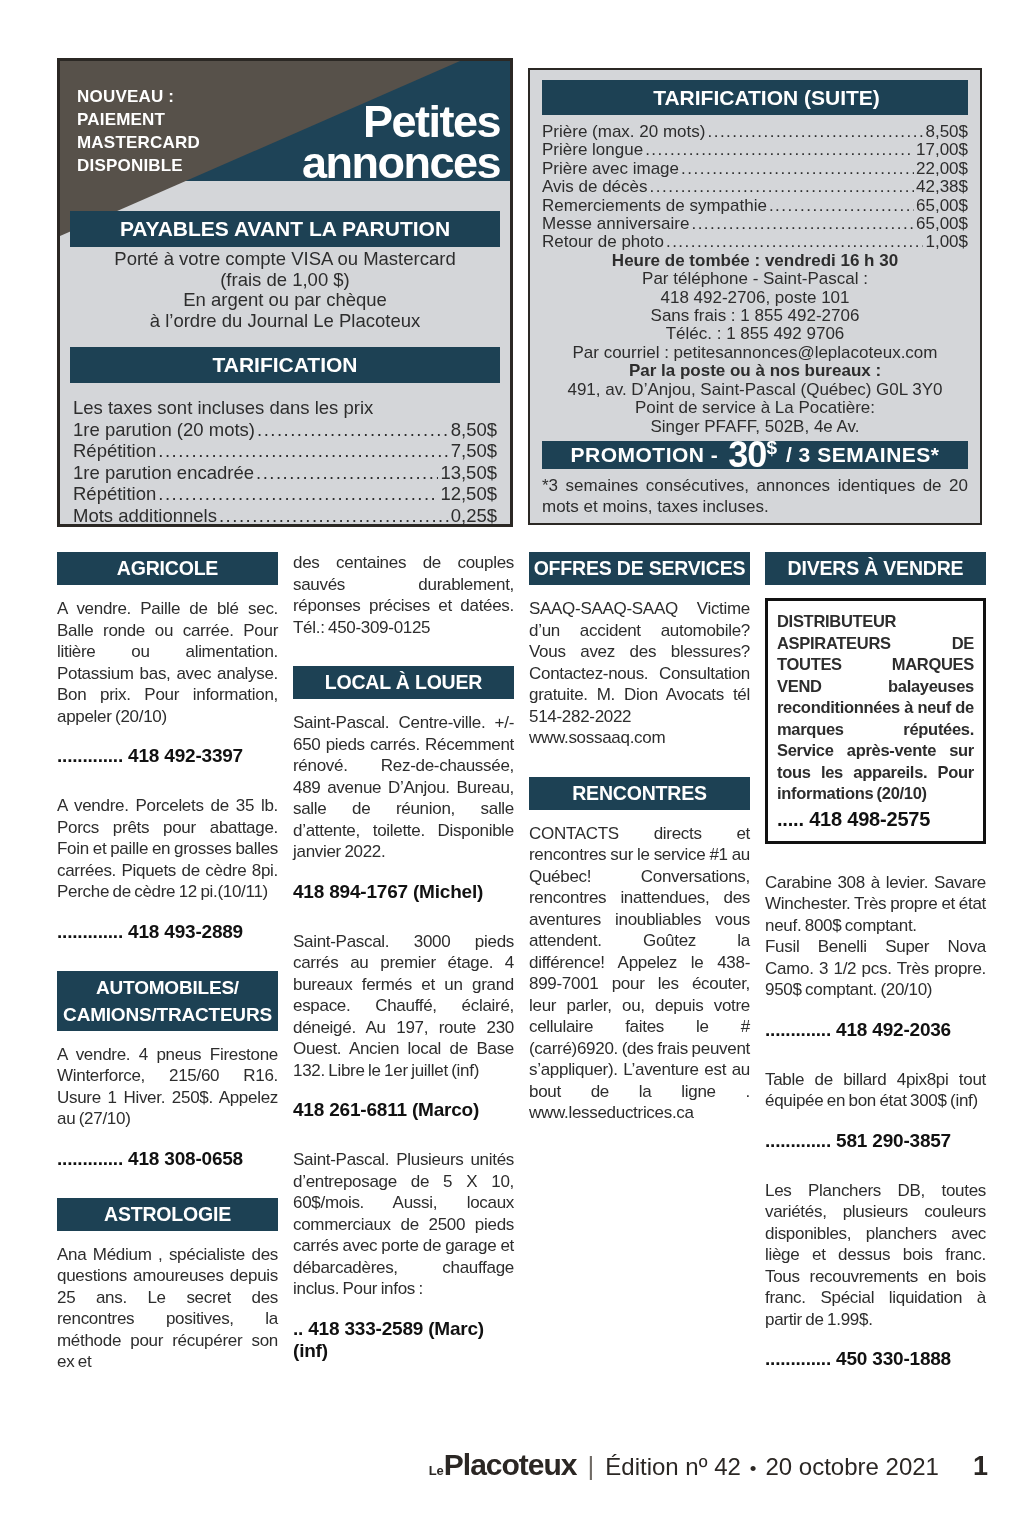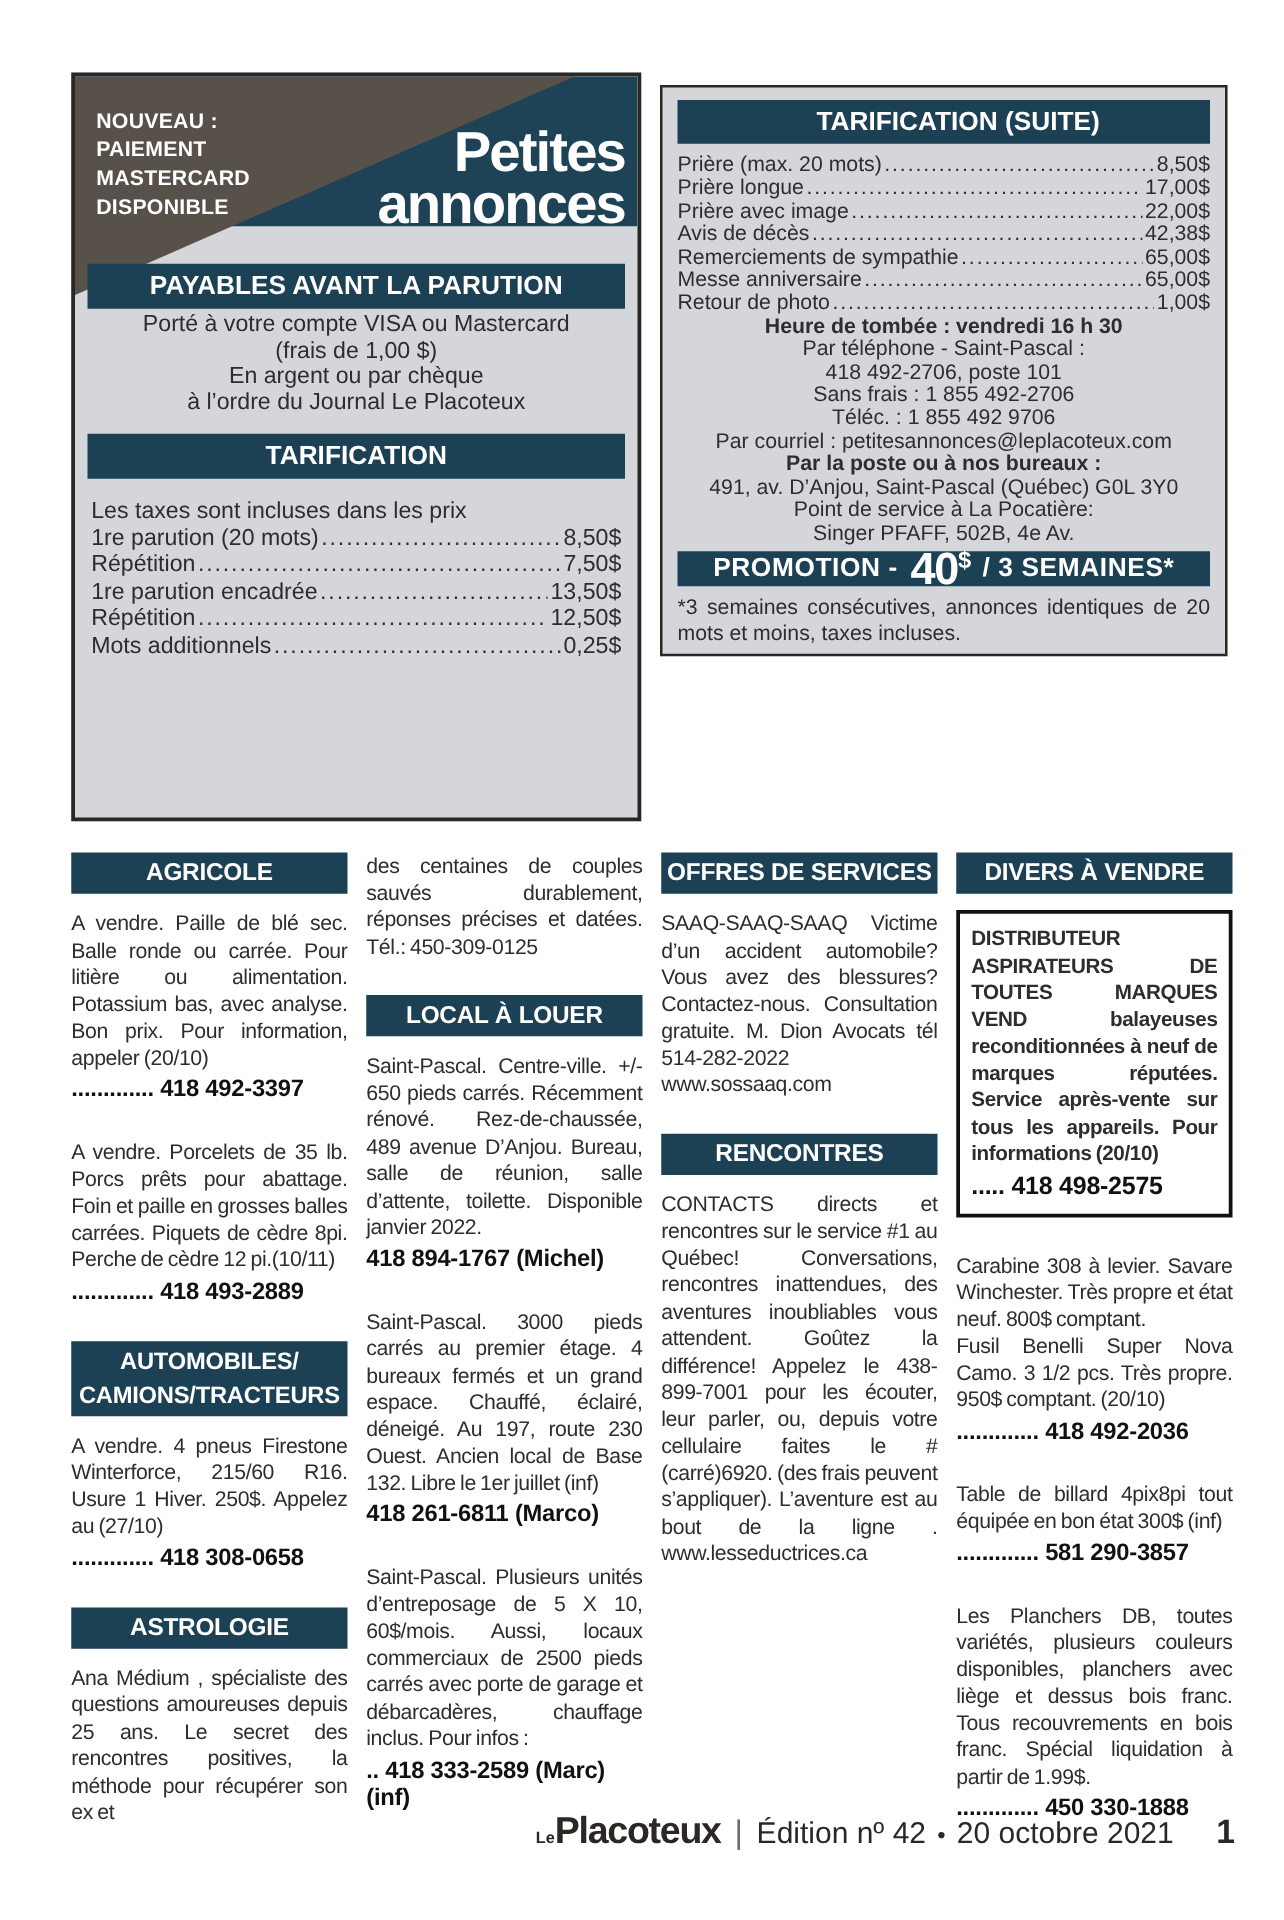--- a/index.html
+++ b/index.html
@@ -1,21 +1,21 @@
 <!DOCTYPE html>
 <html><head>
 <meta charset="utf-8">
 <style>
   html,body{margin:0;padding:0;}
   body{width:1027px;height:1536px;background:#ffffff;overflow:hidden;position:relative;
        font-family:"Liberation Sans",sans-serif;color:#2d2d2d;}
   
   .top{display:flex;gap:15px;padding:58px 0 0 57px;}
   .panel{background:#d4d6d9;box-sizing:border-box;}
-  .panel-left{position:relative;width:456px;height:599px;border:3px solid #2b2824;overflow:hidden;}
+  .panel-left{position:relative;width:456px;height:469px;border:3px solid #2b2824;overflow:hidden;}
   .panel-right{position:relative;width:454px;height:457px;border:2px solid #2b2824;margin-top:10px;
                padding:8px 12px 0;overflow:hidden;}
   .blue-band{position:absolute;left:0;top:0;right:0;height:120px;background:#1e4357;}
   .brown-tri{position:absolute;left:0;top:0;width:400px;height:175px;background:#57514a;
              clip-path:polygon(0 0,100% 0,0 100%);}
   .nouveau{position:absolute;left:17px;top:24px;font-size:17px;line-height:23px;font-weight:bold;
            color:#fff;white-space:pre-line;letter-spacing:.2px;}
   .masthead-title{position:absolute;right:10px;top:40px;text-align:right;font-size:45px;line-height:41px;
                   font-weight:bold;color:#fff;white-space:pre-line;letter-spacing:-1.5px;}
   .bar{background:#1d4154;color:#fff;font-weight:bold;text-align:center;}
@@ -39,21 +39,21 @@
   .promo-amount sup{font-size:19px;}
   .footnote{font-size:17px;line-height:21px;text-align:justify;}
   
   .cols{display:flex;gap:15px;padding:25px 4px 0 57px;}
   .col{width:221px;}
   .col-bar{height:33px;line-height:33px;font-size:19.5px;margin-bottom:13px;letter-spacing:-.2px;}
   .col-bar.two{height:60px;line-height:27px;padding-top:3px;box-sizing:border-box;font-size:19px;}
   .sec-gap{margin-top:16px;}
   .ad{margin-bottom:28px;}
   .ad-text{margin:0;font-size:17px;line-height:21.5px;text-align:justify;letter-spacing:-.3px;word-spacing:-1px;}
-  .ad-phone{margin:4px 0 0;font-size:19px;font-weight:bold;color:#111;letter-spacing:-.2px;}
+  .ad-phone{margin:18px 0 0;font-size:19px;font-weight:bold;color:#111;letter-spacing:-.2px;}
   .boxed-ad{border:3px solid #111;padding:10px 9px;margin-bottom:28px;}
   .boxed-ad .ad-text{font-weight:bold;font-size:16.5px;line-height:21.5px;}
   .boxed-ad .ad-phone{font-size:20px;margin-top:3px;}
   
   .footer{position:absolute;left:0;top:1448px;width:988px;display:flex;justify-content:flex-end;
           align-items:baseline;color:#2b2724;}
   .f-le{font-size:13px;font-weight:bold;}
   .f-brand{font-size:30px;font-weight:bold;letter-spacing:-1px;margin-right:11px;}
   .f-div{font-size:26px;color:#6f6a64;font-weight:normal;margin-right:11px;}
   .f-ed{font-size:24px;margin-right:9px;}
@@ -159,21 +159,21 @@
     <div class="pr-center">418 492-2706, poste 101</div>
     <div class="pr-center">Sans frais : 1 855 492-2706</div>
     <div class="pr-center">Téléc. : 1 855 492 9706</div>
     <div class="pr-center">Par courriel : petitesannonces@leplacoteux.com</div>
     <div class="pr-center bold">Par la poste ou à nos bureaux :</div>
     <div class="pr-center">491, av. D’Anjou, Saint-Pascal (Québec) G0L 3Y0</div>
     <div class="pr-center">Point de service à La Pocatière:</div>
     <div class="pr-center">Singer PFAFF, 502B, 4e Av.</div>
     <div class="bar promo-bar">
       <span class="promo-prefix">PROMOTION -</span>
-      <span class="promo-amount"><span>40</span><sup>$</sup></span>
+      <span class="promo-amount"><span>30</span><sup>$</sup></span>
       <span class="promo-suffix">/ 3 SEMAINES*</span>
     </div>
     <div class="footnote">*3 semaines consécutives, annonces identiques de 20 mots et moins, taxes incluses.</div>
   </div>
 </div>
 
 <div class="cols">
 
   <div class="col">
     <div class="bar col-bar">AGRICOLE</div>

